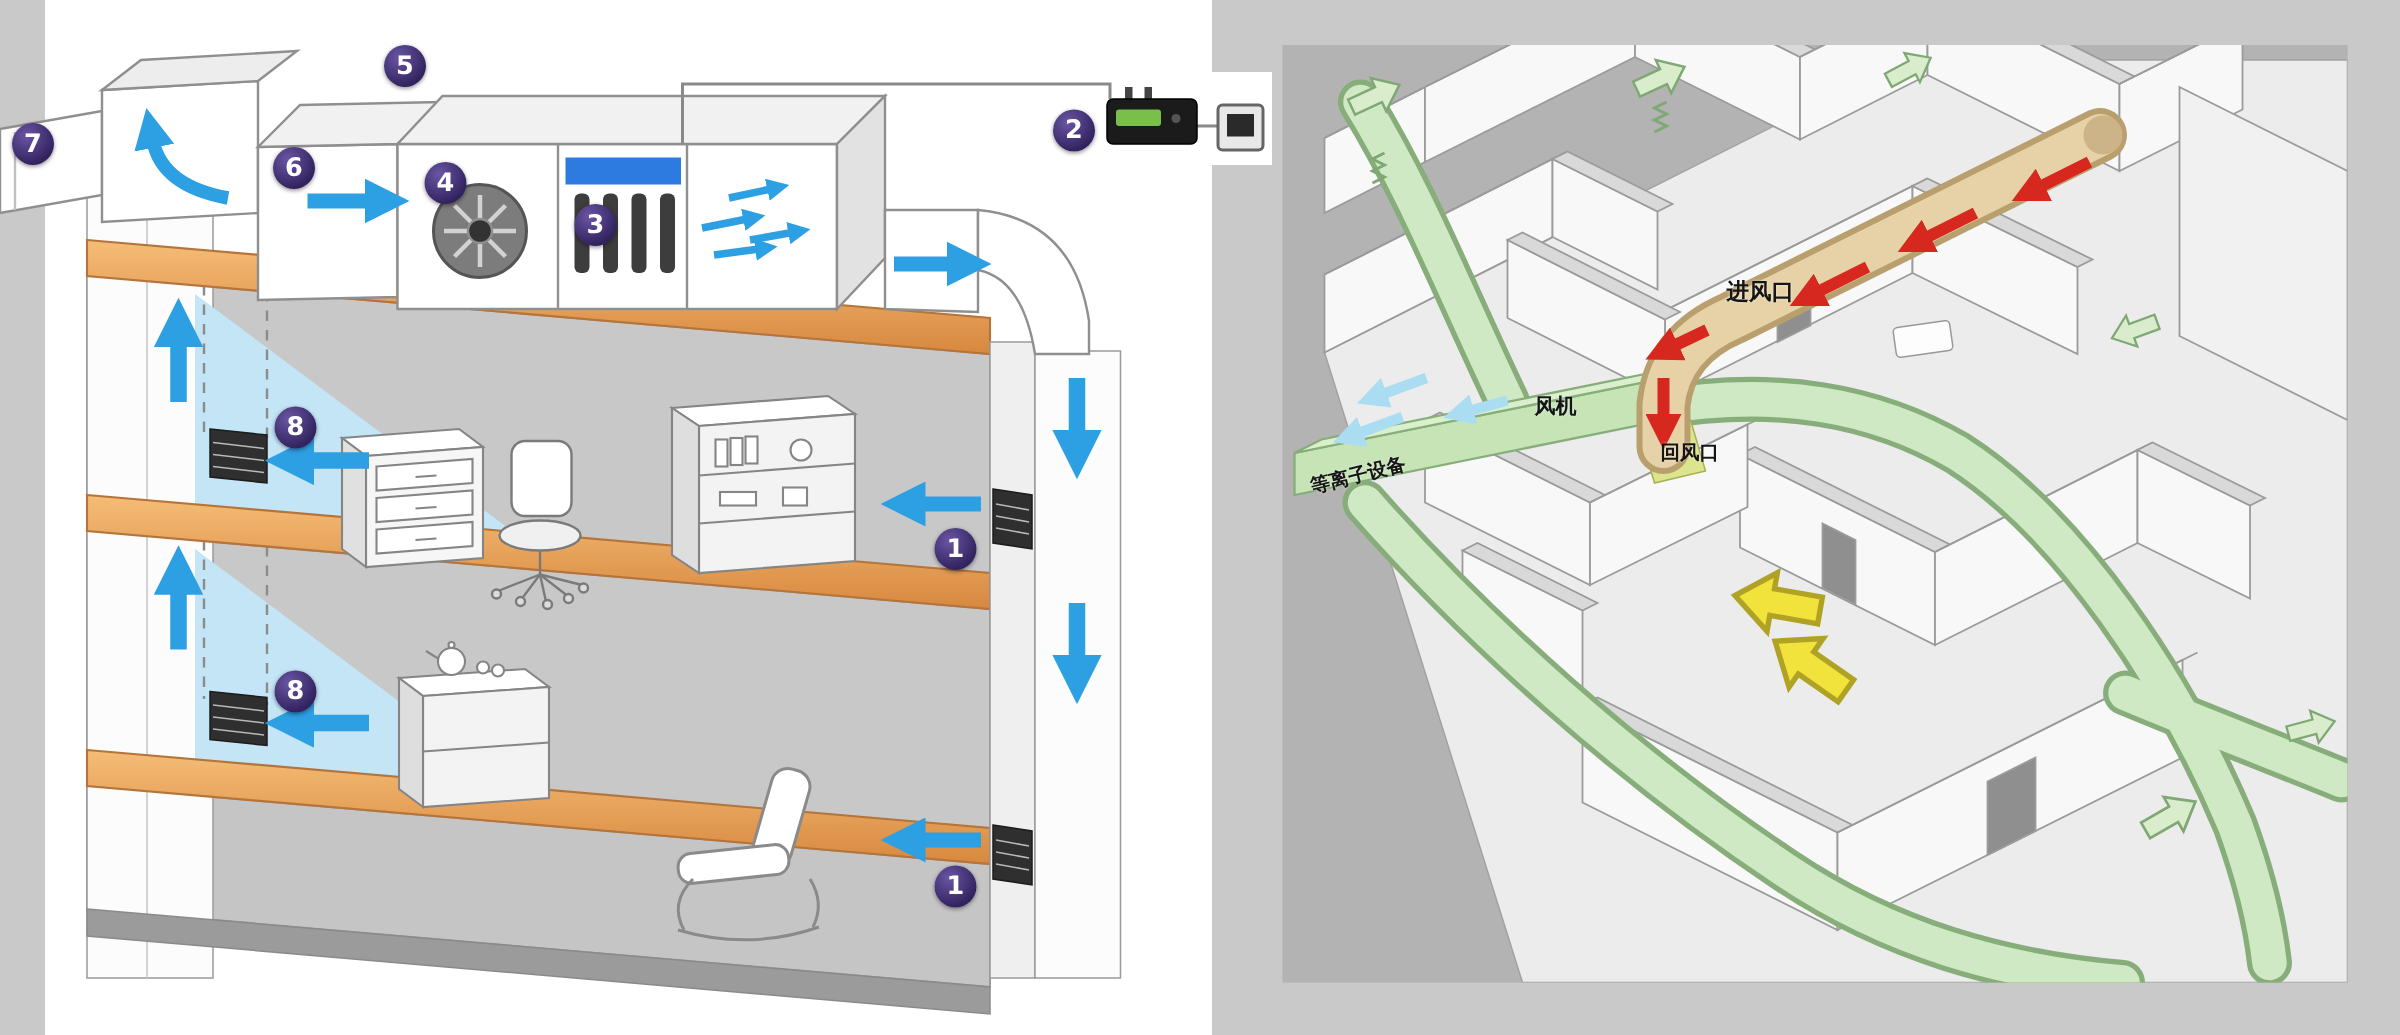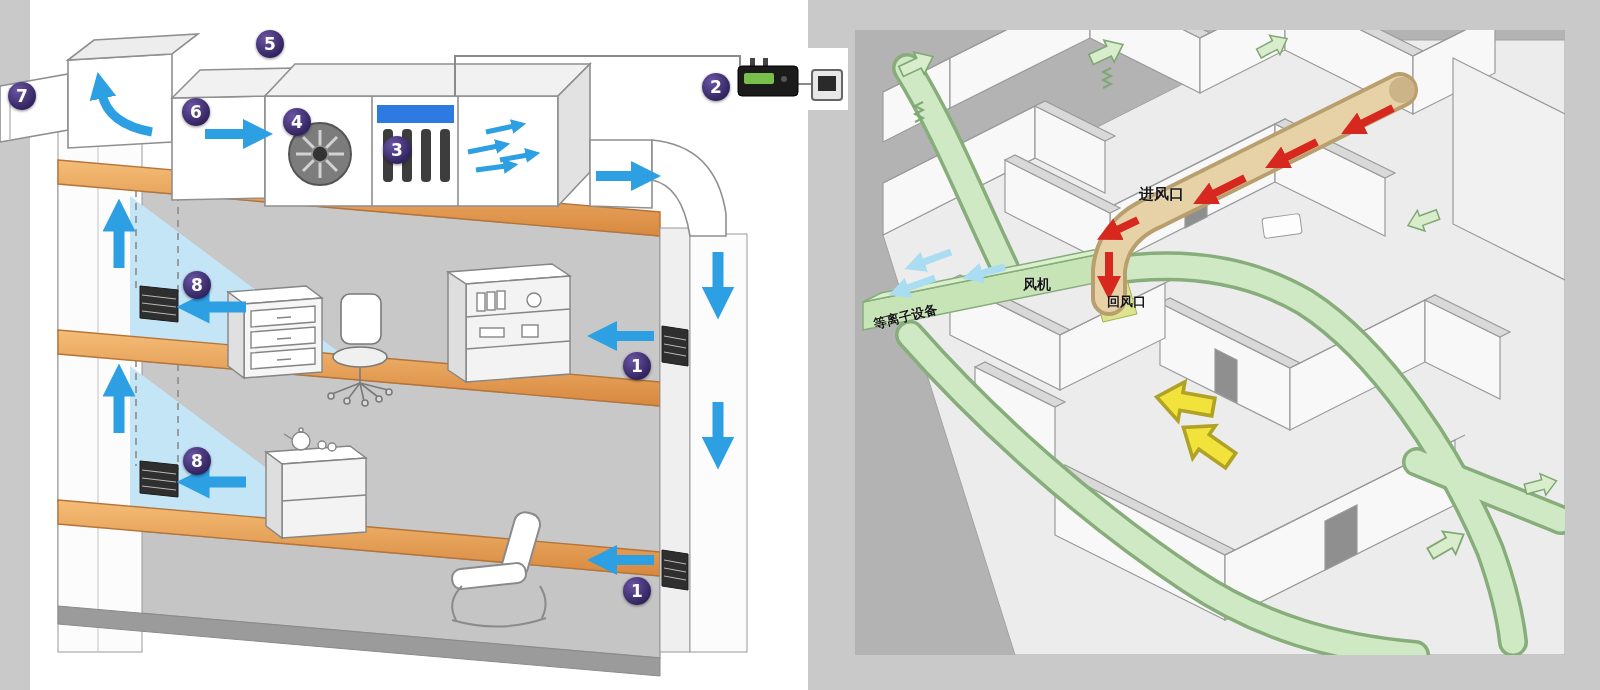--- a/index.html
+++ b/index.html
@@ -356,18 +356,18 @@
       <g stroke="#7fa874" stroke-width="2" fill="none">
         <path d="M248,58 l8,-4 l-8,-4 l8,-4 l-8,-4 l8,-4"></path>
         <path d="M60,92 l8,-4 l-8,-4 l8,-4 l-8,-4 l8,-4"></path>
       </g>
 
       <g>
         <rect x="408" y="186" width="38" height="20" rx="3" fill="#fdfdfd" stroke="#999999" transform="rotate(-8 427 196)"></rect>
       </g>
     </svg>
 
-    <div class="rlabel" style="left:284px;top:155px;font-size:15px">进风口</div>
-    <div class="rlabel" style="left:168px;top:246px;font-size:14px">风机</div>
+    <div class="rlabel" style="left:296px;top:155px;font-size:15px">进风口</div>
+    <div class="rlabel" style="left:168px;top:232px;font-size:14px">风机</div>
     <div class="rlabel" style="left:252px;top:263px;font-size:13px">回风口</div>
     <div class="rlabel" style="left:18px;top:278px;font-size:13px;transform:rotate(-14deg)">等离子设备</div>
   </div>
 </div>
 
 </body></html>

